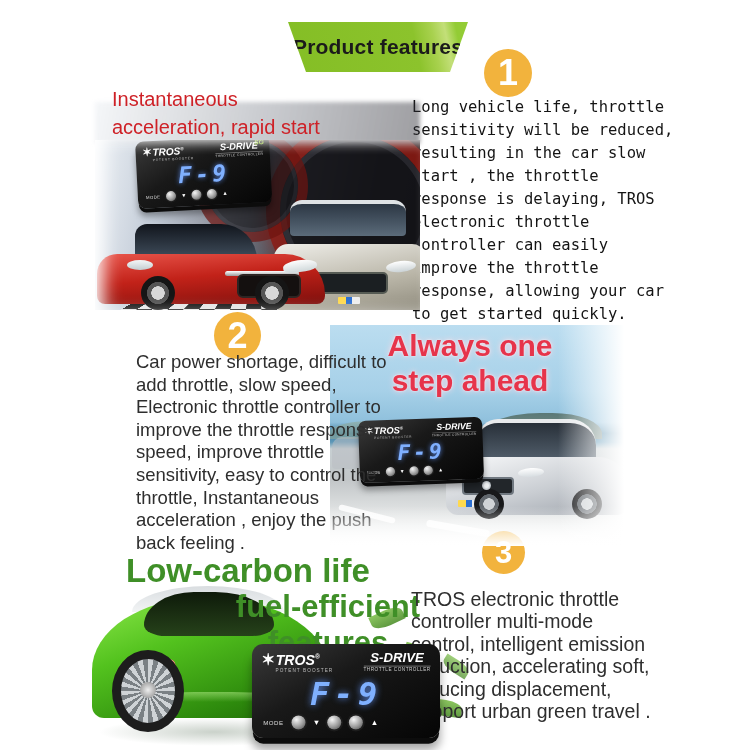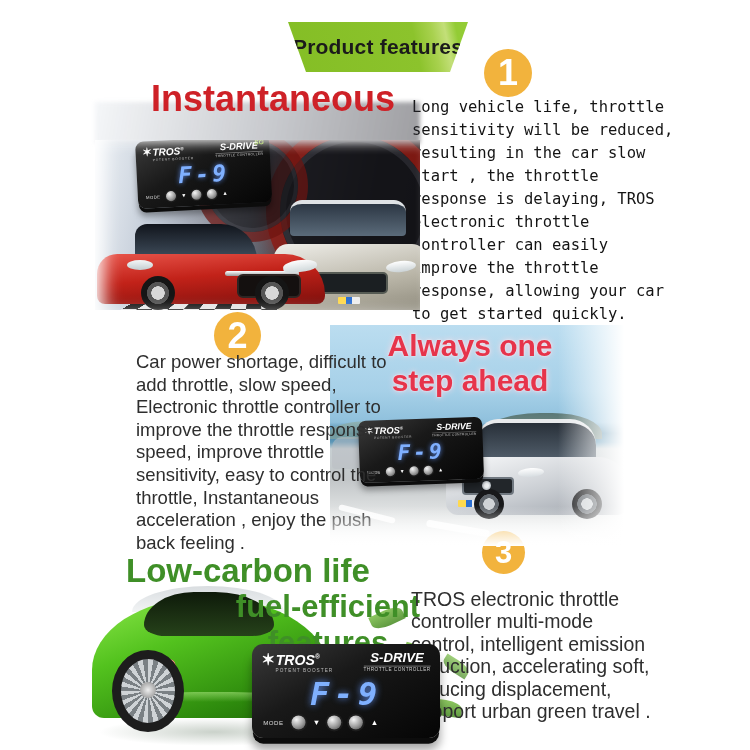--- a/index.html
+++ b/index.html
@@ -14,22 +14,22 @@
   .banner span{font-size:21px;font-weight:600;color:#1b1b1b;letter-spacing:.2px;}
 
   
   .num{position:absolute;background:#f2b33d;border-radius:50%;color:#fff;
     display:flex;align-items:center;justify-content:center;font-weight:600;}
   .num1{left:484px;top:49px;width:48px;height:48px;font-size:36px;}
   .num2{left:214px;top:312px;width:47px;height:47px;font-size:36px;}
   .num3{left:482px;top:531px;width:43px;height:43px;font-size:31px;}
 
   
-  .title-red1{position:absolute;left:112px;top:85px;width:322px;text-align:center;
-    color:#ce2127;font-weight:700;font-size:36px;line-height:28px;z-index:6;}
+  .title-red1{position:absolute;left:112px;top:85px;width:322px;
+    color:#ce2127;font-weight:400;font-size:20px;line-height:28px;z-index:6;}
   .title-red2{position:absolute;left:352px;top:328px;width:236px;text-align:center;
     color:#e6344b;font-weight:700;font-size:30px;line-height:35px;z-index:8;
     text-shadow:0 0 6px #ffd9e4,0 0 2px #ffffff;}
   .title-green-1{position:absolute;left:126px;top:552px;width:304px;text-align:left;
     color:#3f8f27;font-weight:600;font-size:33px;z-index:2;}
   .title-green-2{position:absolute;left:176px;top:589px;width:304px;text-align:center;
     color:#3f8f27;font-weight:600;font-size:31px;z-index:2;}
 
   
   .para1{position:absolute;left:412px;top:96px;width:265px;
@@ -197,20 +197,21 @@
 
 <div class="page">
 
   <div class="banner">
     <span>Product features</span>
   </div>
   <div class="num num1">1</div>
 
   <div class="title-red1">
     <div>Instantaneous</div>
+    <div>acceleration, rapid start</div>
   </div>
   <div class="blur-strip"></div>
   <div class="para1">Long vehicle life, throttle sensitivity will be reduced, resulting in the car slow start , the throttle response is delaying, TROS electronic throttle controller can easily improve the throttle response, allowing your car to get started quickly.</div>
 
   <div class="montage">
     <div class="gauge g1"></div>
     <div class="gauge g2"></div>
     <div class="checker"></div>
 
     <div class="car-silver">

